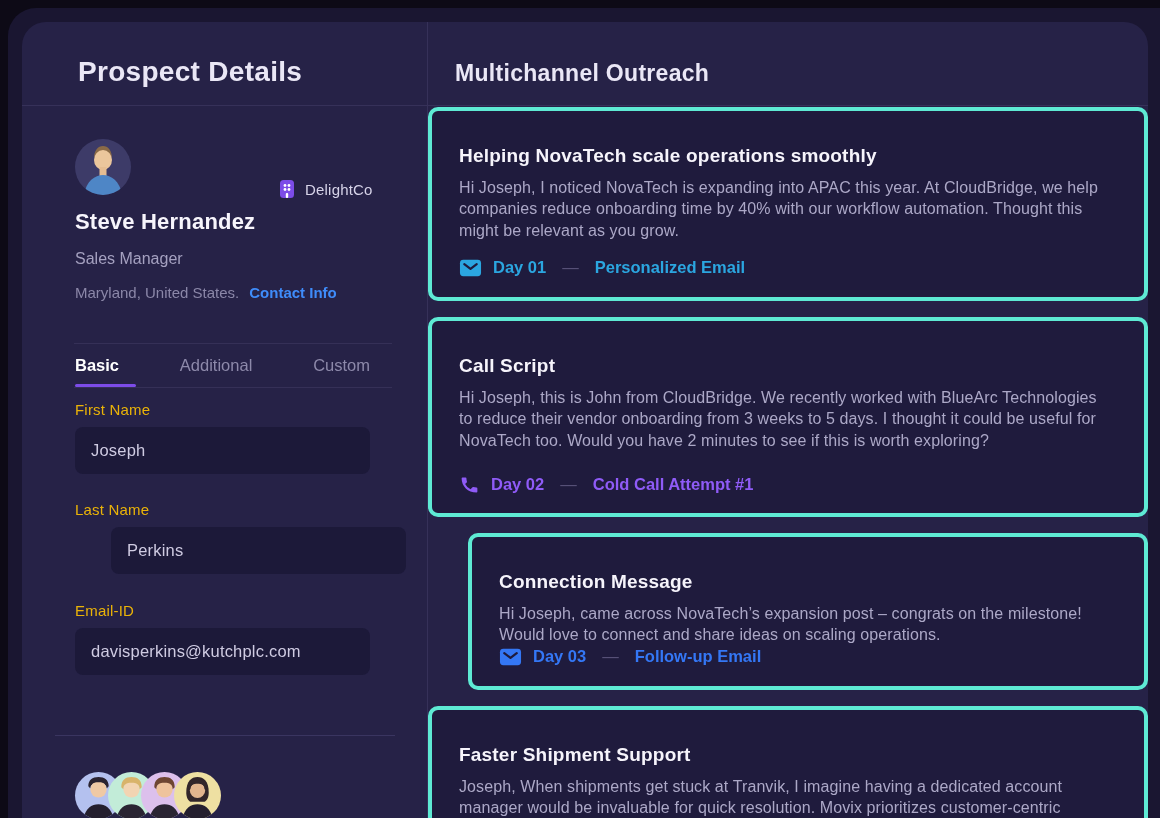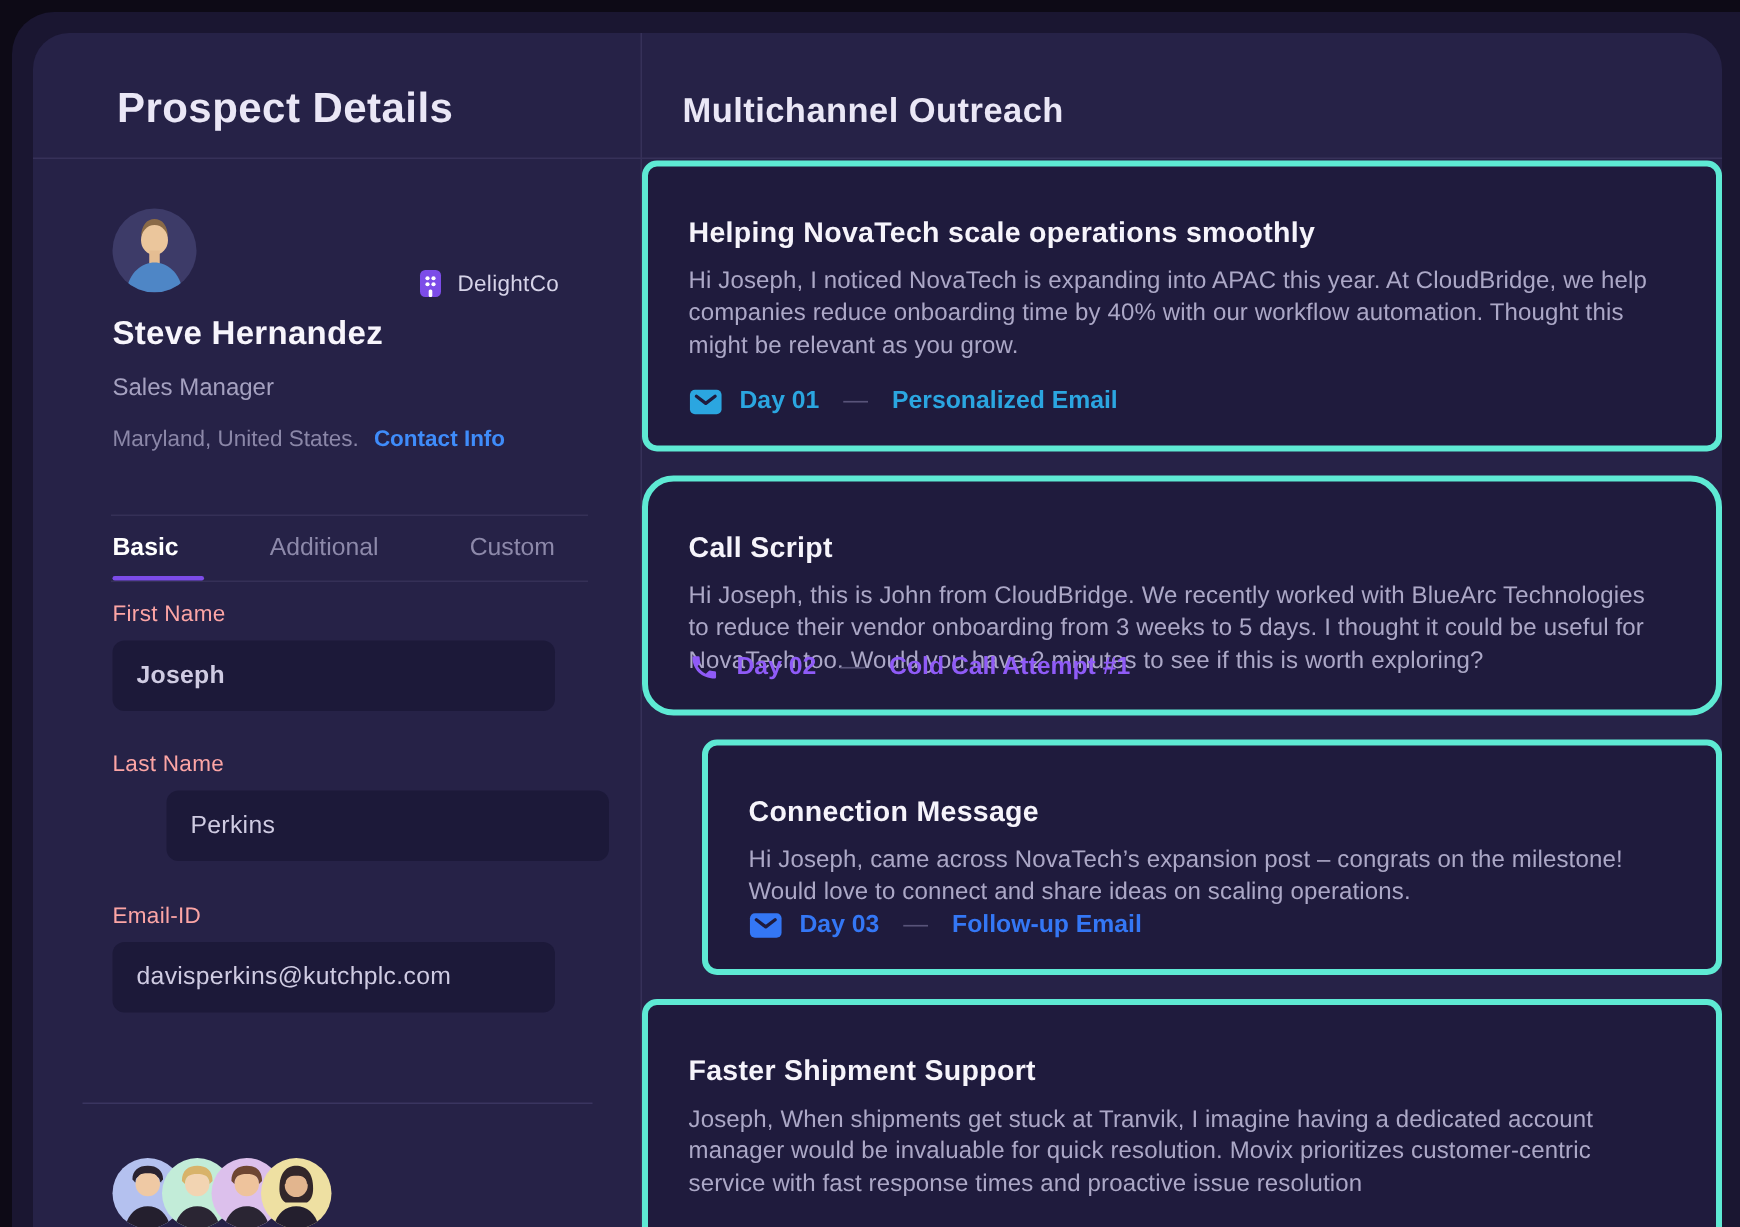--- a/index.html
+++ b/index.html
@@ -31,43 +31,43 @@
 
   .tabs-top-divider { position:absolute; left:74px; top:343px; width:318px; height:1px; background:#353057; }
   .tabs-row { position:absolute; left:75px; top:356px; width:295px; display:flex;
     justify-content:space-between; font-size:16.5px; }
   .tab { color:#8D89AA; cursor:pointer; }
   .tab.active { color:#FFFFFF; font-weight:600; }
   .tabs-bottom-divider { position:absolute; left:74px; top:387px; width:318px; height:1px; background:#353057; }
   .tab-underline { position:absolute; left:75px; top:384px; width:61px; height:3px;
     background:#7C4CE8; border-radius:2px; }
 
-  .field-label { position:absolute; left:75px; font-size:15px; color:#fca5a5; letter-spacing:0.2px;text-align:center; }
+  .field-label { position:absolute; left:75px; font-size:15px; color:#eab308; letter-spacing:0.2px;text-align:center; }
   .field-input { position:absolute; left:75px; width:295px; height:47px; background:#1C1939;
     border:none; border-radius:8px; color:#CFCBE2; font-size:16.5px; padding-left:16px;
     font-family:"Liberation Sans", sans-serif; letter-spacing:0.2px; outline:none; }
-  .lbl-first { top:401px; } .inp-first { top:427px;font-weight:bold; }
+  .lbl-first { top:401px; } .inp-first { top:427px; }
   .lbl-last { top:501px; } .inp-last { top:527px;margin-left:36px; }
   .lbl-email { top:602px; } .inp-email { top:628px; }
 
   .bottom-divider { position:absolute; left:55px; top:735px; width:340px; height:1px; background:#3A3560; }
   .team-avatars { position:absolute; left:75px; top:772px; display:flex; }
   .team-avatar { width:47px; height:47px; border-radius:50%; overflow:hidden; cursor:pointer; }
   .team-avatar + .team-avatar { margin-left:-14px; }
   .ta-1 { background:#B4C1EF; } .ta-2 { background:#C2ECD8; }
   .ta-3 { background:#DCC0EC; } .ta-4 { background:#EEE0A2; }
 
   
   .right-title { position:absolute; left:455px; top:60px; font-size:23px; font-weight:600;
     color:#EAE7F6; letter-spacing:0.3px; }
   .cards { position:absolute; left:428px; top:107px; width:720px; display:flex;
     flex-direction:column; gap:16px; }
   .card { position:relative; background:#1F1B3D; border:4px solid #5eead4; border-radius:10px;
     padding:34px 30px 18px 27px; }
-  .card-1 { height:194px; } .card-2 { height:160px;border-radius:21px; } .card-3 { height:157px;margin-left:40px; } .card-4 { height:180px; }
+  .card-1 { height:194px; } .card-2 { height:200px; } .card-3 { height:157px;margin-left:40px; } .card-4 { height:180px; }
   .card-title { font-size:19px; font-weight:600; color:#F6F4FB; letter-spacing:0.2px; margin-bottom:10px; }
   .card-body { font-size:16px; color:#ACA8C7; line-height:1.33; max-width:665px; letter-spacing:0.1px; }
   .card-footer { position:absolute; left:27px; bottom:18px; display:flex; align-items:center;
     gap:11px; font-size:16.5px; font-weight:600; cursor:pointer; }
   .footer-sep { color:#585379; font-weight:400; margin:0 5px; }
   .accent-cyan { color:#2BA6E0; } .accent-purple { color:#8F5BF7; } .accent-blue { color:#3477F5; }
   .footer-icon { display:flex; align-items:center; }
 </style>
 </head>
 <body>

